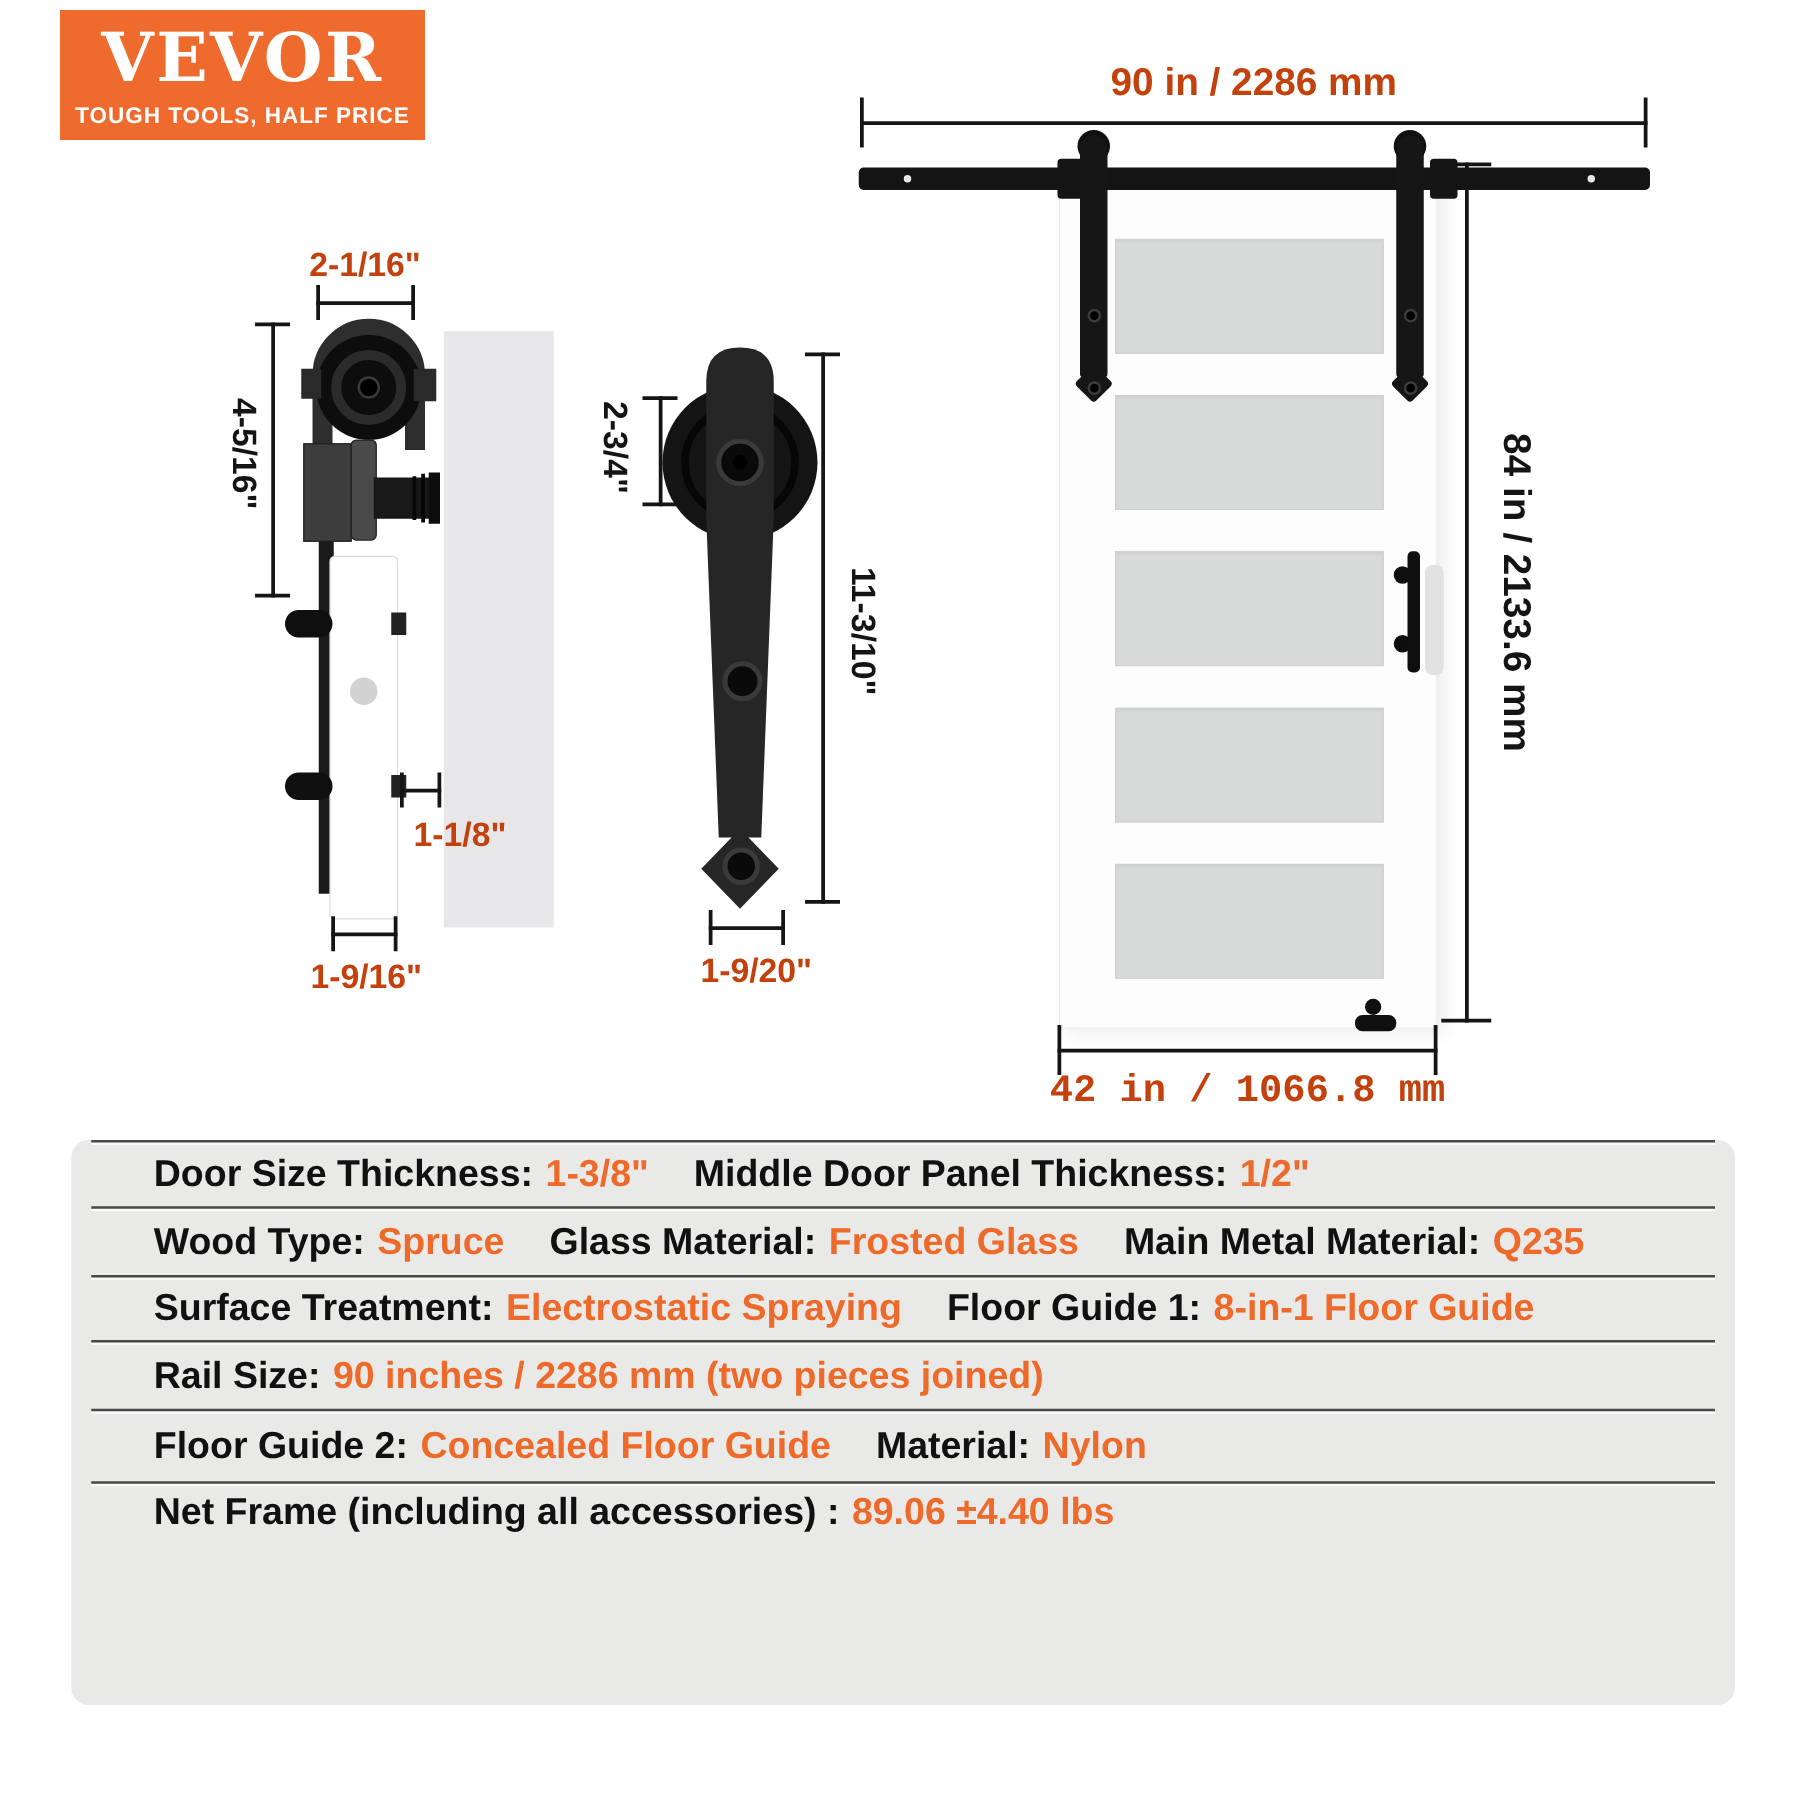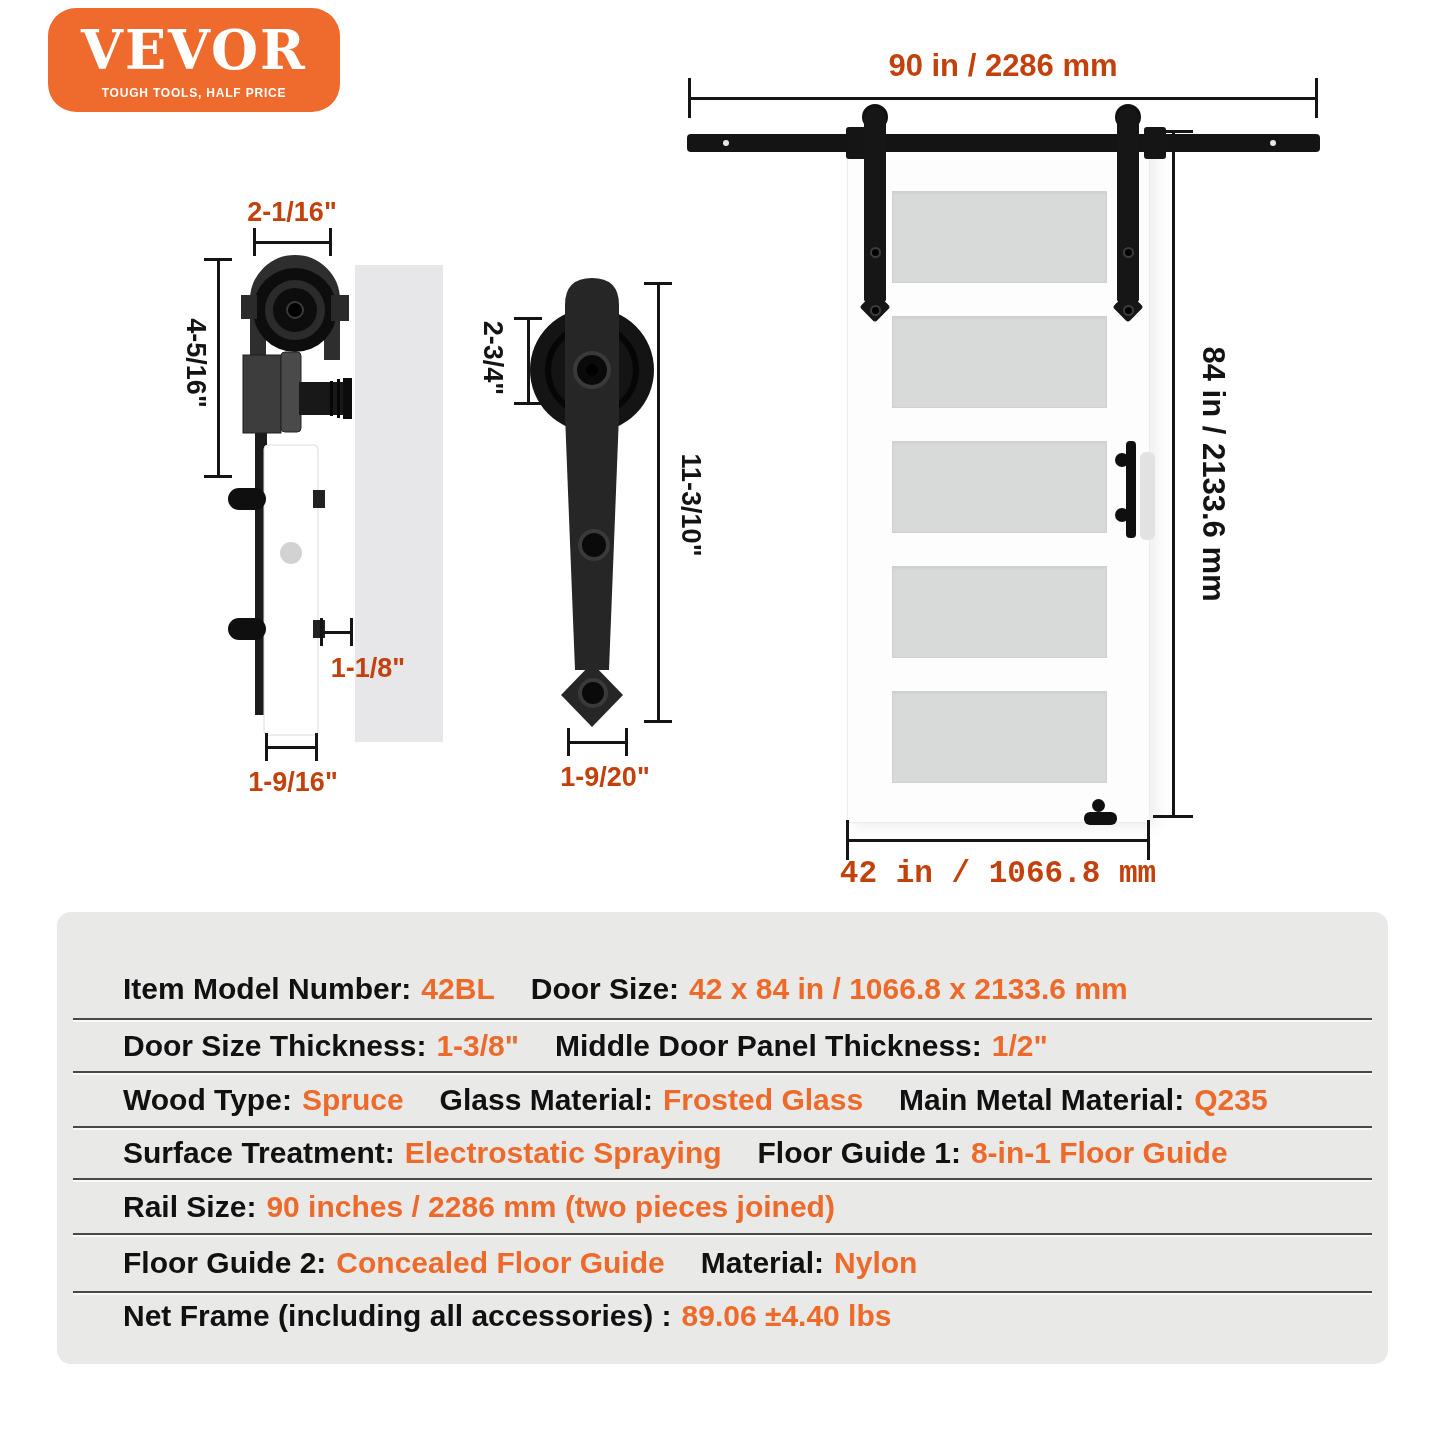--- a/index.html
+++ b/index.html
@@ -2,24 +2,24 @@
 <html style="--accent: #ED6A2B; --logo: #EF6B2D;"><head>
 <meta charset="utf-8">
 <style>
   html,body{margin:0;padding:0;background:#ffffff;}
   .canvas{position:relative;width:1445px;height:1445px;background:#ffffff;overflow:hidden;
           font-family:"Liberation Sans",sans-serif;color:#141414;}
   .abs{position:absolute;}
 
   
   .logo{position:absolute;left:48px;top:8px;width:292px;height:104px;background:var(--logo,#EF6B2D);
-        display:flex;flex-direction:column;align-items:center;justify-content:center;border-radius:28px;}
+        display:flex;flex-direction:column;align-items:center;justify-content:center;}
   .logo .brand{font-family:"DejaVu Serif",serif;font-weight:700;font-size:54px;line-height:1;
                color:#fff;letter-spacing:2px;margin-top:2px;}
-  .logo .tagline{font-size:12px;font-weight:bold;color:#fff;letter-spacing:0.8px;margin-top:9px;}
+  .logo .tagline{font-size:18px;font-weight:bold;color:#fff;letter-spacing:0.8px;margin-top:9px;}
 
   
   .dimh{position:absolute;height:3px;background:#151515;}
   .dimh::before,.dimh::after{content:"";position:absolute;width:3px;height:28px;top:-13px;background:#151515;}
   .dimh::before{left:0;}.dimh::after{right:0;}
   .dimh.big::before,.dimh.big::after{height:40px;top:-19px;}
   .dimv{position:absolute;width:3px;background:#151515;}
   .dimv::before,.dimv::after{content:"";position:absolute;height:3px;width:28px;left:-13px;background:#151515;}
   .dimv::before{top:0;}.dimv::after{bottom:0;}
   .dimv.big::before,.dimv.big::after{width:40px;left:-19px;}
@@ -176,26 +176,20 @@
   <div class="hlabel bigdim" style="left:1003px;top:66px;">90 in / 2286 mm</div>
   <div class="dimh big" style="left:688px;top:97px;width:630px;"></div>
 
   <div class="dimv big" style="left:1172px;top:130px;height:688px;"></div>
   <div class="vlabel bigdim" style="left:1213px;top:474px;">84 in / 2133.6 mm</div>
 
   <div class="dimh big" style="left:846px;top:839px;width:304px;"></div>
   <div class="hlabel bigdim" style="left:998px;top:873px;font-family:Liberation Mono, monospace;">42 in / 1066.8 mm</div>
 
   <div class="spec">
-    <div class="row" style="height:94px;align-items:flex-end;padding-bottom:12px;">
-      <span class="lbl">Item Model Number:</span>
-      <span class="val">42BL</span>
-      <span class="lbl">Door Size:</span>
-      <span class="val">42 x 84 in / 1066.8 x 2133.6 mm</span>
-    </div>
     <div class="sep"></div>
     <div class="row" style="height:51px;">
       <span class="lbl">Door Size Thickness:</span>
       <span class="val">1-3/8"</span>
       <span class="lbl">Middle Door Panel Thickness:</span>
       <span class="val">1/2"</span>
     </div>
     <div class="sep"></div>
     <div class="row" style="height:53px;">
       <span class="lbl">Wood Type:</span>

